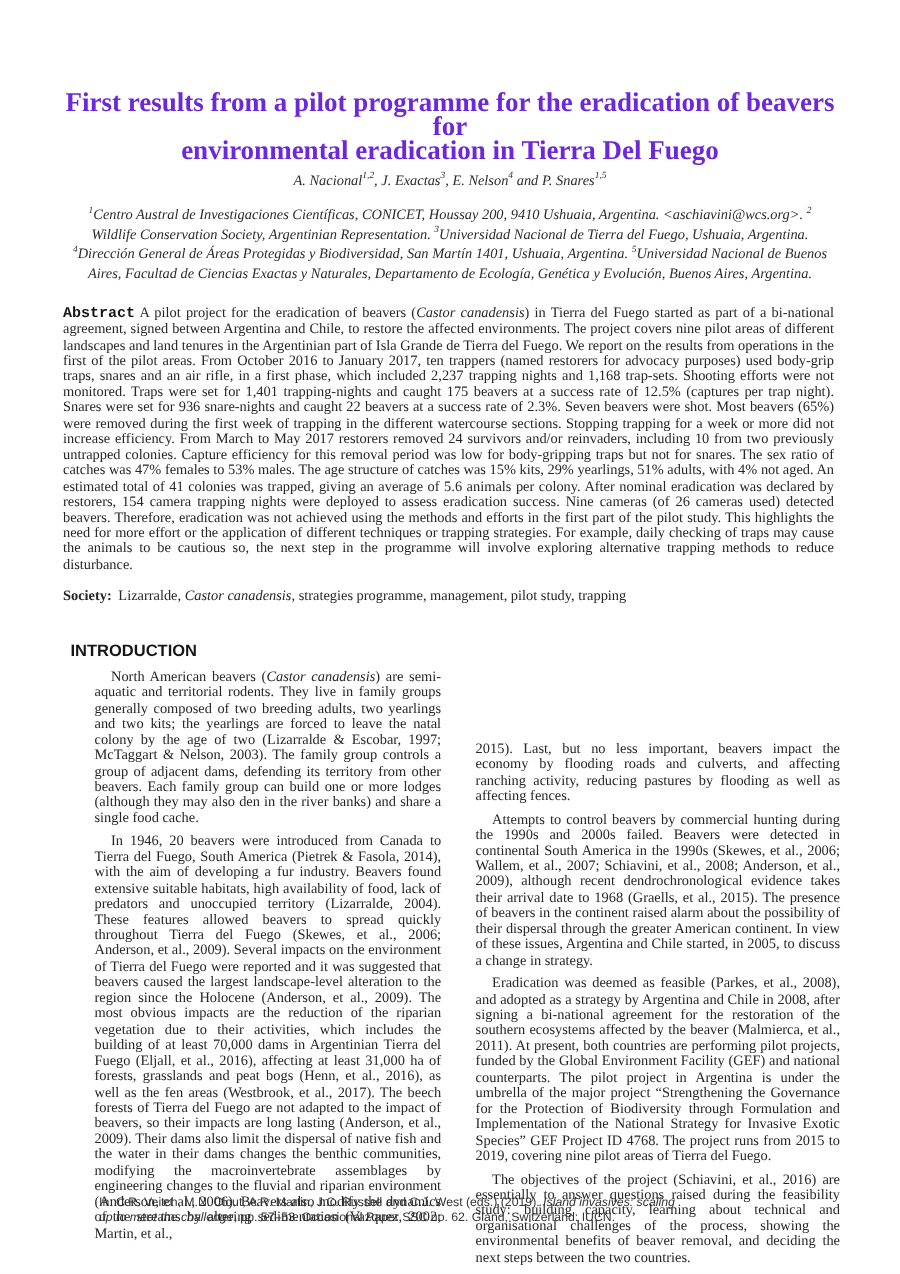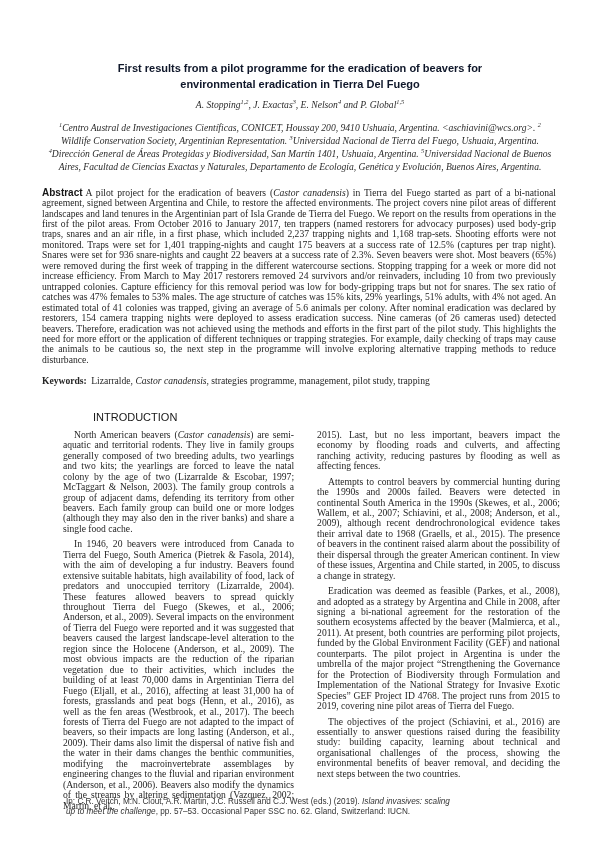--- a/index.html
+++ b/index.html
@@ -3,53 +3,53 @@
 <meta charset="utf-8">
 <style>
   html,body { margin:0; padding:0; background:#fafafa; }
   .page {
     position:relative; width:600px; height:849px; background:#ffffff;
     color:#242424; overflow:hidden; border-right:1px solid #ececec;
     font-family:"Liberation Serif","DejaVu Serif",serif;
   }
   .title {
     margin:60px 40px 0 40px; text-align:center;
-    font-family:Liberation Sans, sans-serif;
-    font-weight:bold; font-size:11px; line-height:16px; color:#0f172a;
+    font-family:Liberation Serif, serif;
+    font-weight:bold; font-size:18px; line-height:16px; color:#6d28d9;
   }
   .authors {
     margin-top:7px; text-align:center; font-style:italic;
     font-size:9.6px; line-height:12px; color:#2b2b2b;
   }
   .affiliations {
     margin:11px auto 0 auto; width:512px; text-align:center; font-style:italic;
     font-size:9.6px; line-height:12.9px; color:#2b2b2b;
   }
   .abstract {
     margin:14px 44px 0 42px; text-align:justify;
     font-size:9.6px; line-height:10.45px; color:#262626;
   }
   .abstract-label {
-    font-family:Liberation Sans, sans-serif;
+    font-family:Liberation Mono, monospace;
     font-weight:bold; font-size:10px; padding-right:3px; color:#161616;
   }
   .keywords {
     margin:11px 44px 0 42px; font-size:9.6px; line-height:10.45px; color:#262626;
   }
   .keywords-label { font-weight:bold; padding-right:2px; }
   .intro-heading {
-    margin:24px 40px 0 93px;
+    margin:24px 40px 0 47px;
     font-family:"Liberation Sans","DejaVu Sans",sans-serif;
-    font-weight:normal; font-size:11px; color:#161616;
+    font-weight:bold; font-size:11px; color:#161616;
   }
   .columns {
     display:flex; margin:7px 40px 0 63px; column-gap:23px;
   }
   .col-left  { width:234px; }
-  .col-right { width:246px; }
+  .col-right { width:246px;margin-top:48px; }
   .para {
     margin:0 0 5px 0; text-align:justify;
     font-size:9.6px; line-height:10.45px; color:#262626;
   }
   .para.indent { text-indent:11px; }
   sup { font-size:6.3px; line-height:0; vertical-align:super; }
   .footer {
     position:absolute; left:66px; top:797px; width:392px;
     font-family:"Liberation Sans","DejaVu Sans",sans-serif;
     font-size:8.2px; line-height:10px; color:#333333;
@@ -58,27 +58,27 @@
 </head>
 <body>
 
 <div class="page">
 
   <div class="title">
       <div>First results from a pilot programme for the eradication of beavers for</div>
       <div>environmental eradication in Tierra Del Fuego</div>
     </div>
 
-  <div class="authors"><span>A. Stopping</span><sup>1,2</sup><span>, J. Exactas</span><sup>3</sup><span>, E. Nelson</span><sup>4</sup><span> and P. Global</span><sup>1,5</sup></div>
+  <div class="authors"><span>A. Nacional</span><sup>1,2</sup><span>, J. Exactas</span><sup>3</sup><span>, E. Nelson</span><sup>4</sup><span> and P. Snares</span><sup>1,5</sup></div>
 
   <div class="affiliations"><sup>1</sup><span>Centro Austral de Investigaciones Científicas, CONICET, Houssay 200, 9410 Ushuaia, Argentina. &lt;aschiavini@wcs.org&gt;. </span><sup>2</sup><span> Wildlife Conservation Society, Argentinian Representation. </span><sup>3</sup><span>Universidad Nacional de Tierra del Fuego, Ushuaia, Argentina. </span><sup>4</sup><span>Dirección General de Áreas Protegidas y Biodiversidad, San Martín 1401, Ushuaia, Argentina. </span><sup>5</sup><span>Universidad Nacional de Buenos Aires, Facultad de Ciencias Exactas y Naturales, Departamento de Ecología, Genética y Evolución, Buenos Aires, Argentina.</span></div>
 
   <p class="abstract"><span class="abstract-label">Abstract</span><span><span>A pilot project for the eradication of beavers (</span><span style="font-style: italic;">Castor canadensis</span><span>) in Tierra del Fuego started as part of a bi-national agreement, signed between Argentina and Chile, to restore the affected environments. The project covers nine pilot areas of different landscapes and land tenures in the Argentinian part of Isla Grande de Tierra del Fuego. We report on the results from operations in the first of the pilot areas. From October 2016 to January 2017, ten trappers (named restorers for advocacy purposes) used body-grip traps, snares and an air rifle, in a first phase, which included 2,237 trapping nights and 1,168 trap-sets. Shooting efforts were not monitored. Traps were set for 1,401 trapping-nights and caught 175 beavers at a success rate of 12.5% (captures per trap night). Snares were set for 936 snare-nights and caught 22 beavers at a success rate of 2.3%. Seven beavers were shot. Most beavers (65%) were removed during the first week of trapping in the different watercourse sections. Stopping trapping for a week or more did not increase efficiency. From March to May 2017 restorers removed 24 survivors and/or reinvaders, including 10 from two previously untrapped colonies. Capture efficiency for this removal period was low for body-gripping traps but not for snares. The sex ratio of catches was 47% females to 53% males. The age structure of catches was 15% kits, 29% yearlings, 51% adults, with 4% not aged. An estimated total of 41 colonies was trapped, giving an average of 5.6 animals per colony. After nominal eradication was declared by restorers, 154 camera trapping nights were deployed to assess eradication success. Nine cameras (of 26 cameras used) detected beavers. Therefore, eradication was not achieved using the methods and efforts in the first part of the pilot study. This highlights the need for more effort or the application of different techniques or trapping strategies. For example, daily checking of traps may cause the animals to be cautious so, the next step in the programme will involve exploring alternative trapping methods to reduce disturbance.</span></span></p>
 
-  <p class="keywords"><span class="keywords-label">Keywords:</span><span><span> Lizarralde, </span><span style="font-style: italic;">Castor canadensis</span><span>, strategies programme, management, pilot study, trapping</span></span></p>
+  <p class="keywords"><span class="keywords-label">Society:</span><span><span> Lizarralde, </span><span style="font-style: italic;">Castor canadensis</span><span>, strategies programme, management, pilot study, trapping</span></span></p>
 
   <div class="intro-heading">INTRODUCTION</div>
 
   <div class="columns">
     <div class="col-left">
         <p class="para indent"><span>North American beavers (</span><span style="font-style: italic;">Castor canadensis</span><span>) are semi-aquatic and territorial rodents. They live in family groups generally composed of two breeding adults, two yearlings and two kits; the yearlings are forced to leave the natal colony by the age of two (Lizarralde &amp; Escobar, 1997; McTaggart &amp; Nelson, 2003). The family group controls a group of adjacent dams, defending its territory from other beavers. Each family group can build one or more lodges (although they may also den in the river banks) and share a single food cache.</span></p>
         <p class="para indent"><span>In 1946, 20 beavers were introduced from Canada to Tierra del Fuego, South America (Pietrek &amp; Fasola, 2014), with the aim of developing a fur industry. Beavers found extensive suitable habitats, high availability of food, lack of predators and unoccupied territory (Lizarralde, 2004). These features allowed beavers to spread quickly throughout Tierra del Fuego (Skewes, et al., 2006; Anderson, et al., 2009). Several impacts on the environment of Tierra del Fuego were reported and it was suggested that beavers caused the largest landscape-level alteration to the region since the Holocene (Anderson, et al., 2009). The most obvious impacts are the reduction of the riparian vegetation due to their activities, which includes the building of at least 70,000 dams in Argentinian Tierra del Fuego (Eljall, et al., 2016), affecting at least 31,000 ha of forests, grasslands and peat bogs (Henn, et al., 2016), as well as the fen areas (Westbrook, et al., 2017). The beech forests of Tierra del Fuego are not adapted to the impact of beavers, so their impacts are long lasting (Anderson, et al., 2009). Their dams also limit the dispersal of native fish and the water in their dams changes the benthic communities, modifying the macroinvertebrate assemblages by engineering changes to the fluvial and riparian environment (Anderson, et al., 2006). Beavers also modify the dynamics of the streams by altering sedimentation (Vazquez, 2002; Martin, et al.,</span></p>
       </div>
     <div class="col-right">
         <p class="para"><span>2015). Last, but no less important, beavers impact the economy by flooding roads and culverts, and affecting ranching activity, reducing pastures by flooding as well as affecting fences.</span></p>

